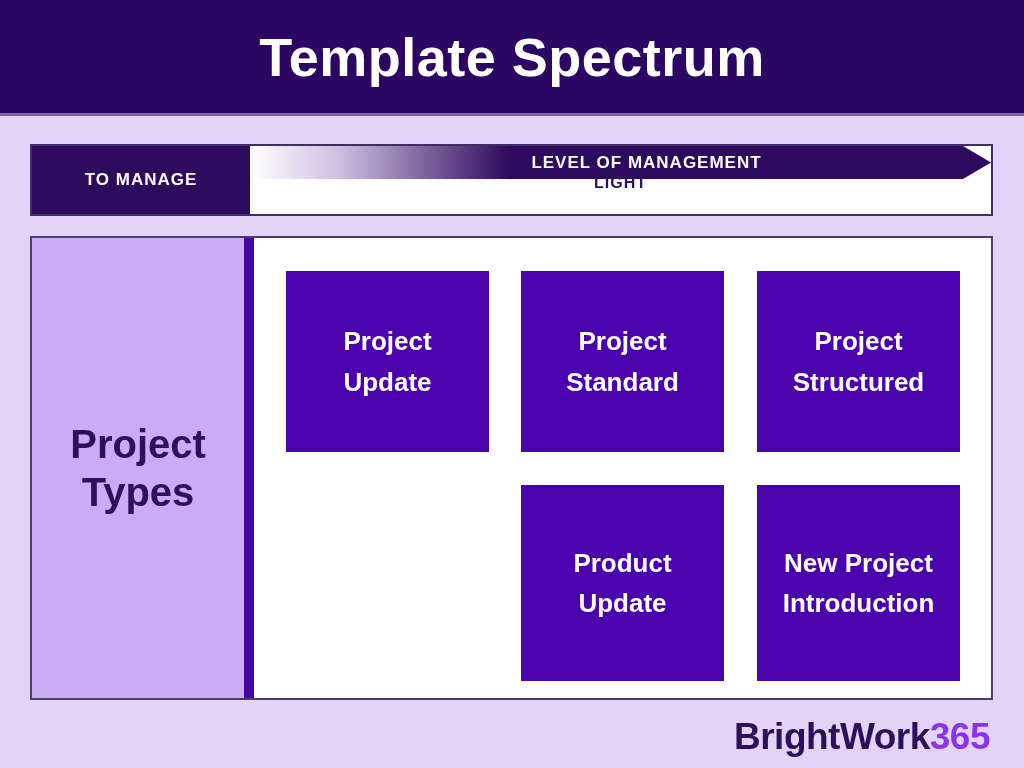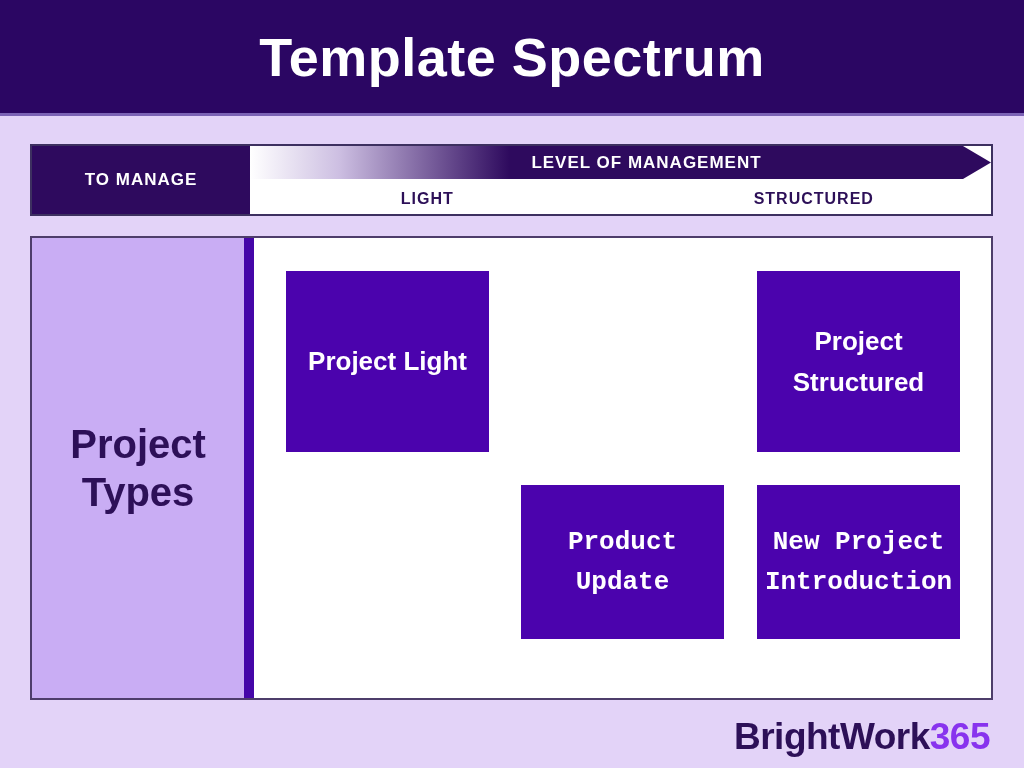--- a/index.html
+++ b/index.html
@@ -39,21 +39,21 @@
     position:absolute;left:218px;top:0;width:741px;height:33px;
     background:linear-gradient(90deg,#ffffff 0%,#cdbfe2 12%,var(--deep-indigo,#2e0a5e) 35%);
     clip-path:polygon(0 0,calc(100% - 28px) 0,100% 50%,calc(100% - 28px) 100%,0 100%);
     display:flex;align-items:center;justify-content:center;
   }
   .bar-arrow span{
     color:#fff;font-size:17px;font-weight:bold;letter-spacing:1px;
     padding-left:52px;
   }
   .bar-levels{
-    position:absolute;left:218px;bottom:0;width:741px;height:31px;
+    position:absolute;left:218px;bottom:16px;width:741px;height:31px;
     display:flex;
     gap:32px;
   }
   .bar-levels .level{
     flex:1;display:flex;align-items:center;justify-content:center;
     color:var(--dark-text,#2d1058);font-size:16px;font-weight:bold;letter-spacing:1px;
   }
 
   
   .panel{
@@ -73,21 +73,21 @@
     background:var(--divider-purple,#4506a8);
   }
   .box{
     position:absolute;width:203px;
     background:var(--box-purple,#4b03ad);
     display:flex;align-items:center;justify-content:center;text-align:center;
     color:#ffffff;font-size:26px;font-weight:bold;line-height:1.55;
     padding:0 14px;box-sizing:border-box;
   }
   .r1{top:33px;height:181px;}
-  .r2{top:247px;height:154px;font-family:Liberation Mono, monospace;}
+  .r2{top:247px;height:196px;}
   .c1{left:254px;}
   .c2{left:489px;}
   .c3{left:725px;}
 
   
   .logo{
     position:absolute;right:34px;top:716px;
     font-size:37px;font-weight:bold;letter-spacing:-0.5px;
     white-space:nowrap;
     margin-left:28px;
@@ -106,29 +106,29 @@
 
   <div class="bar">
     <div class="bar-left">
       <span>TO MANAGE</span>
     </div>
     <div class="bar-arrow">
       <span>LEVEL OF MANAGEMENT</span>
     </div>
     <div class="bar-levels">
       <span class="level">LIGHT</span>
-      <span class="level">STRUCTURED</span>
     </div>
   </div>
 
   <div class="panel">
     <div class="sidebar">Project Types</div>
     <div class="divider"></div>
 
-    <div class="box r1 c1">Project Light</div>
+    <div class="box r1 c1">Project Update</div>
+    <div class="box r1 c2">Project Standard</div>
     <div class="box r1 c3">Project Structured</div>
     <div class="box r2 c2">Product Update</div>
     <div class="box r2 c3">New Project Introduction</div>
   </div>
 
   <div class="logo">
     <span class="logo-main">BrightWork</span><span class="logo-365">365</span>
   </div>
 
 </div>

